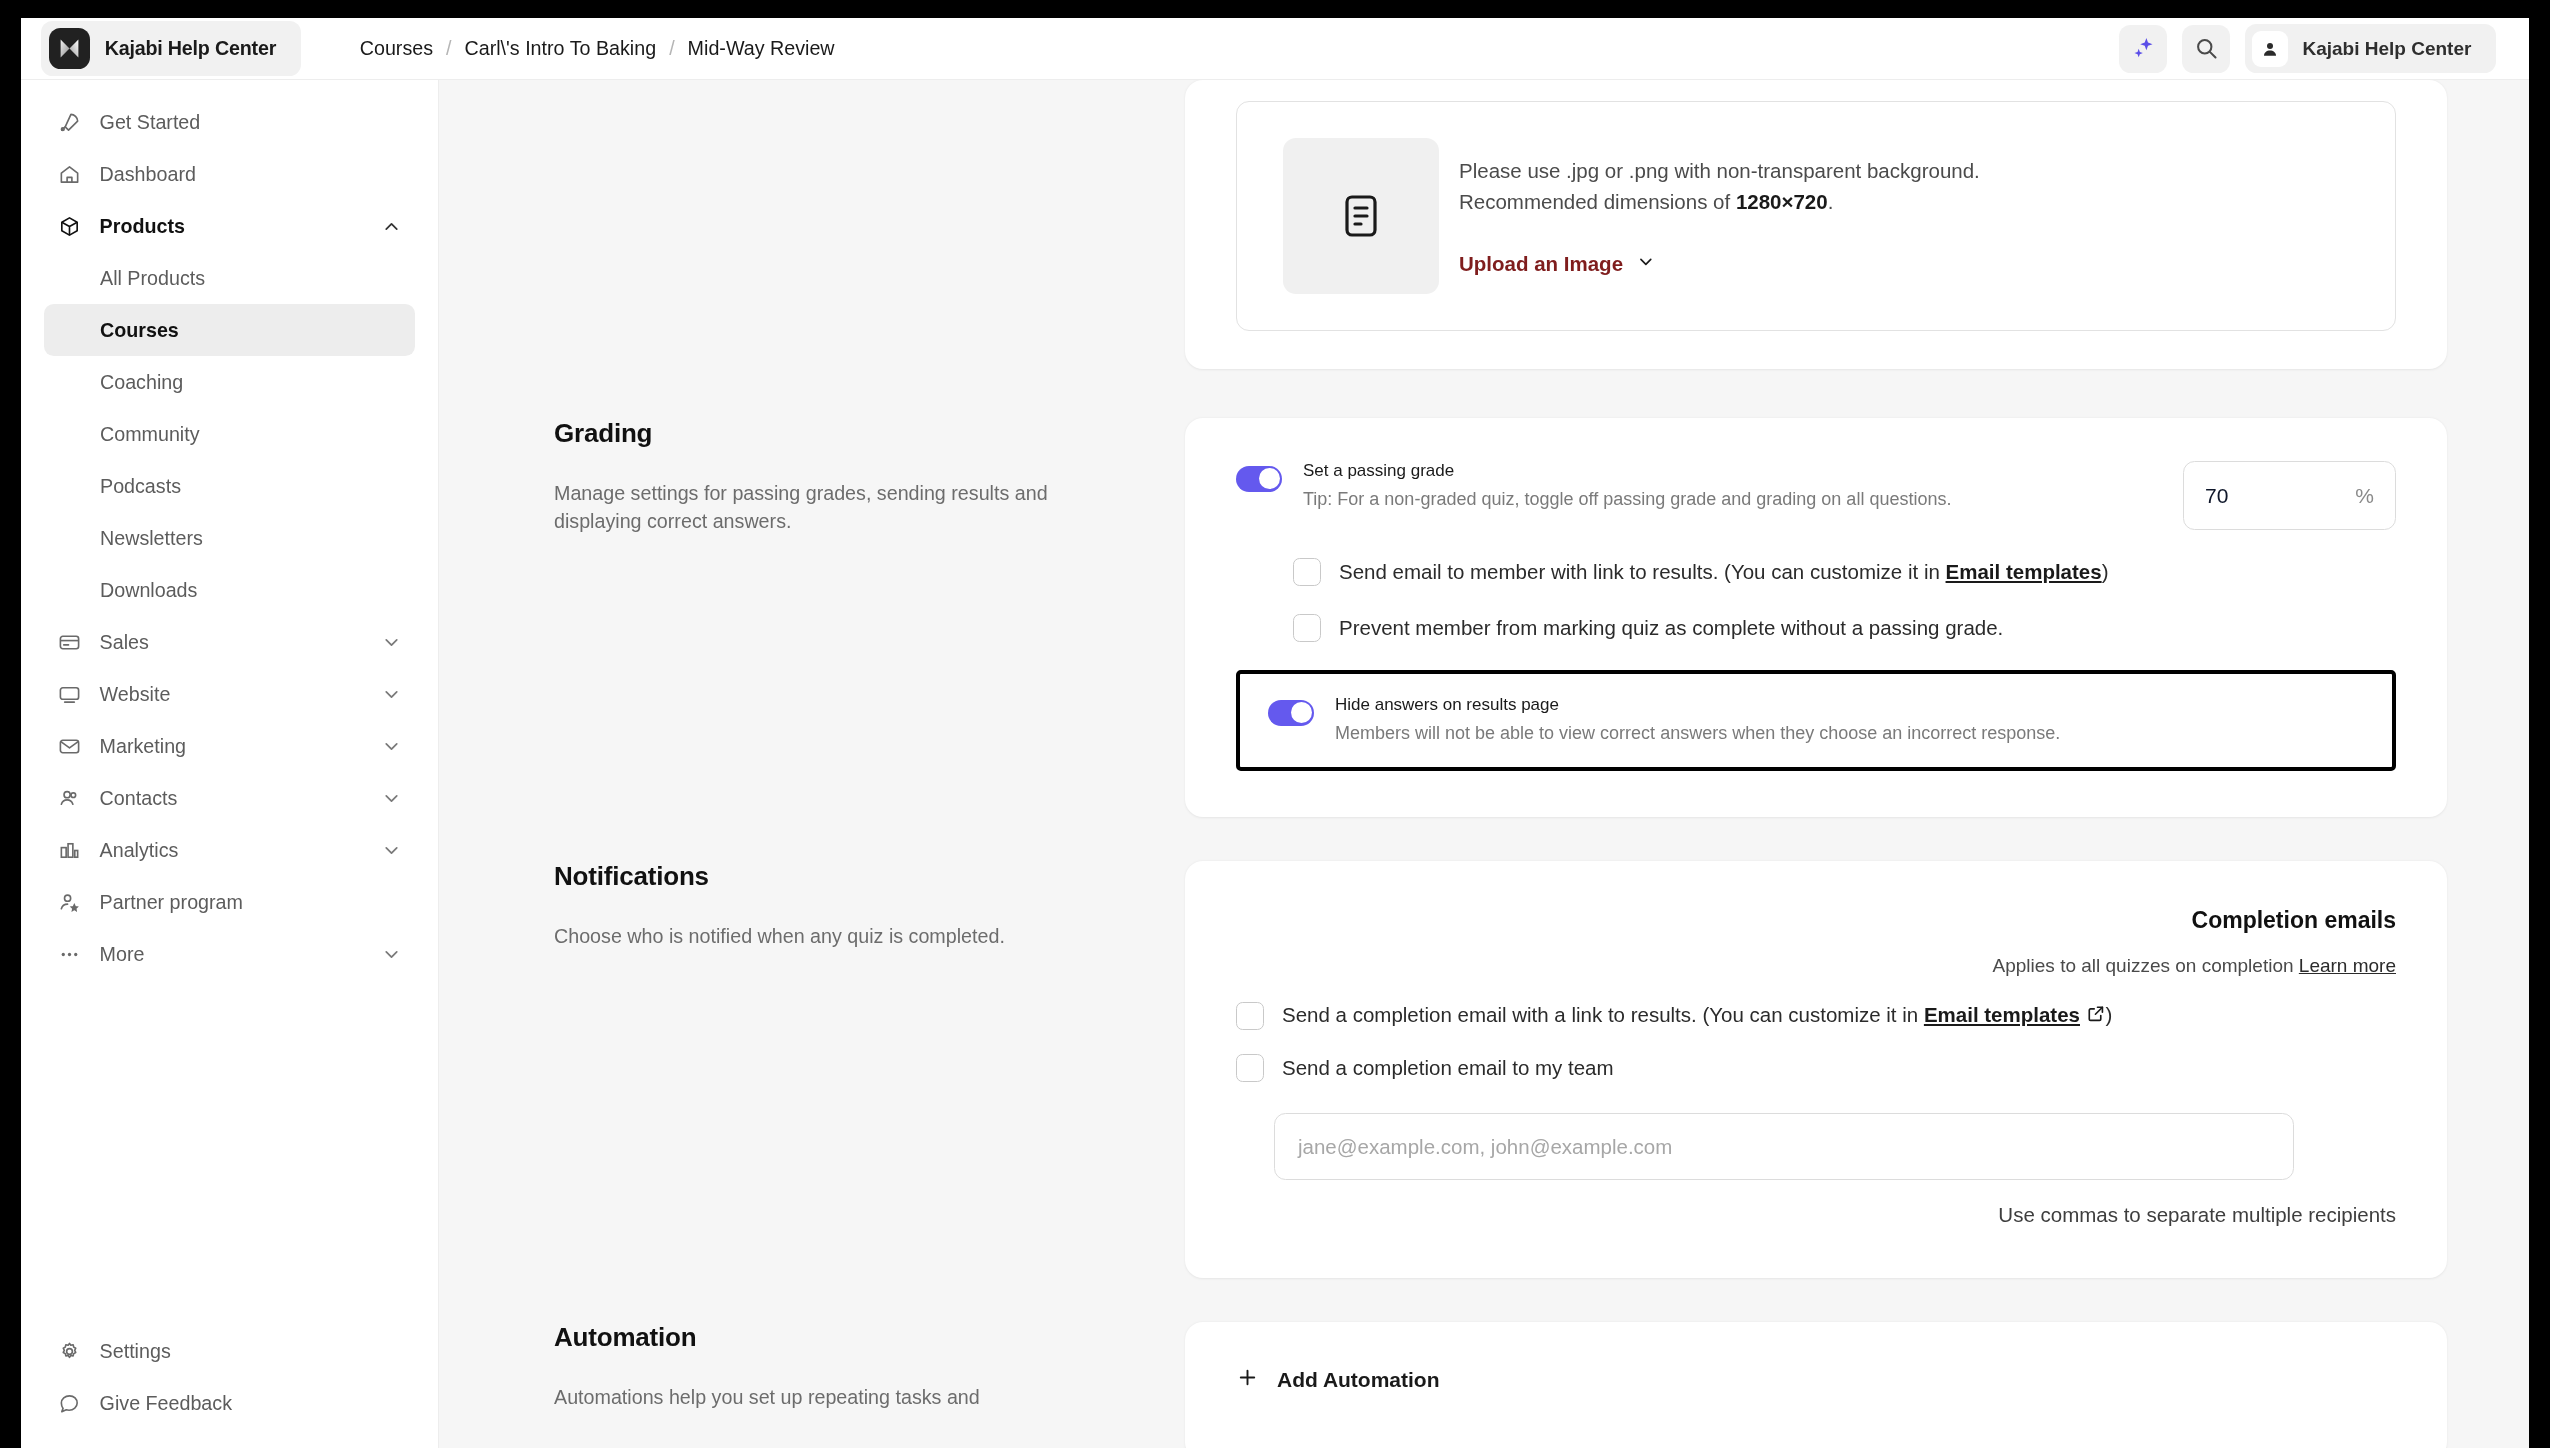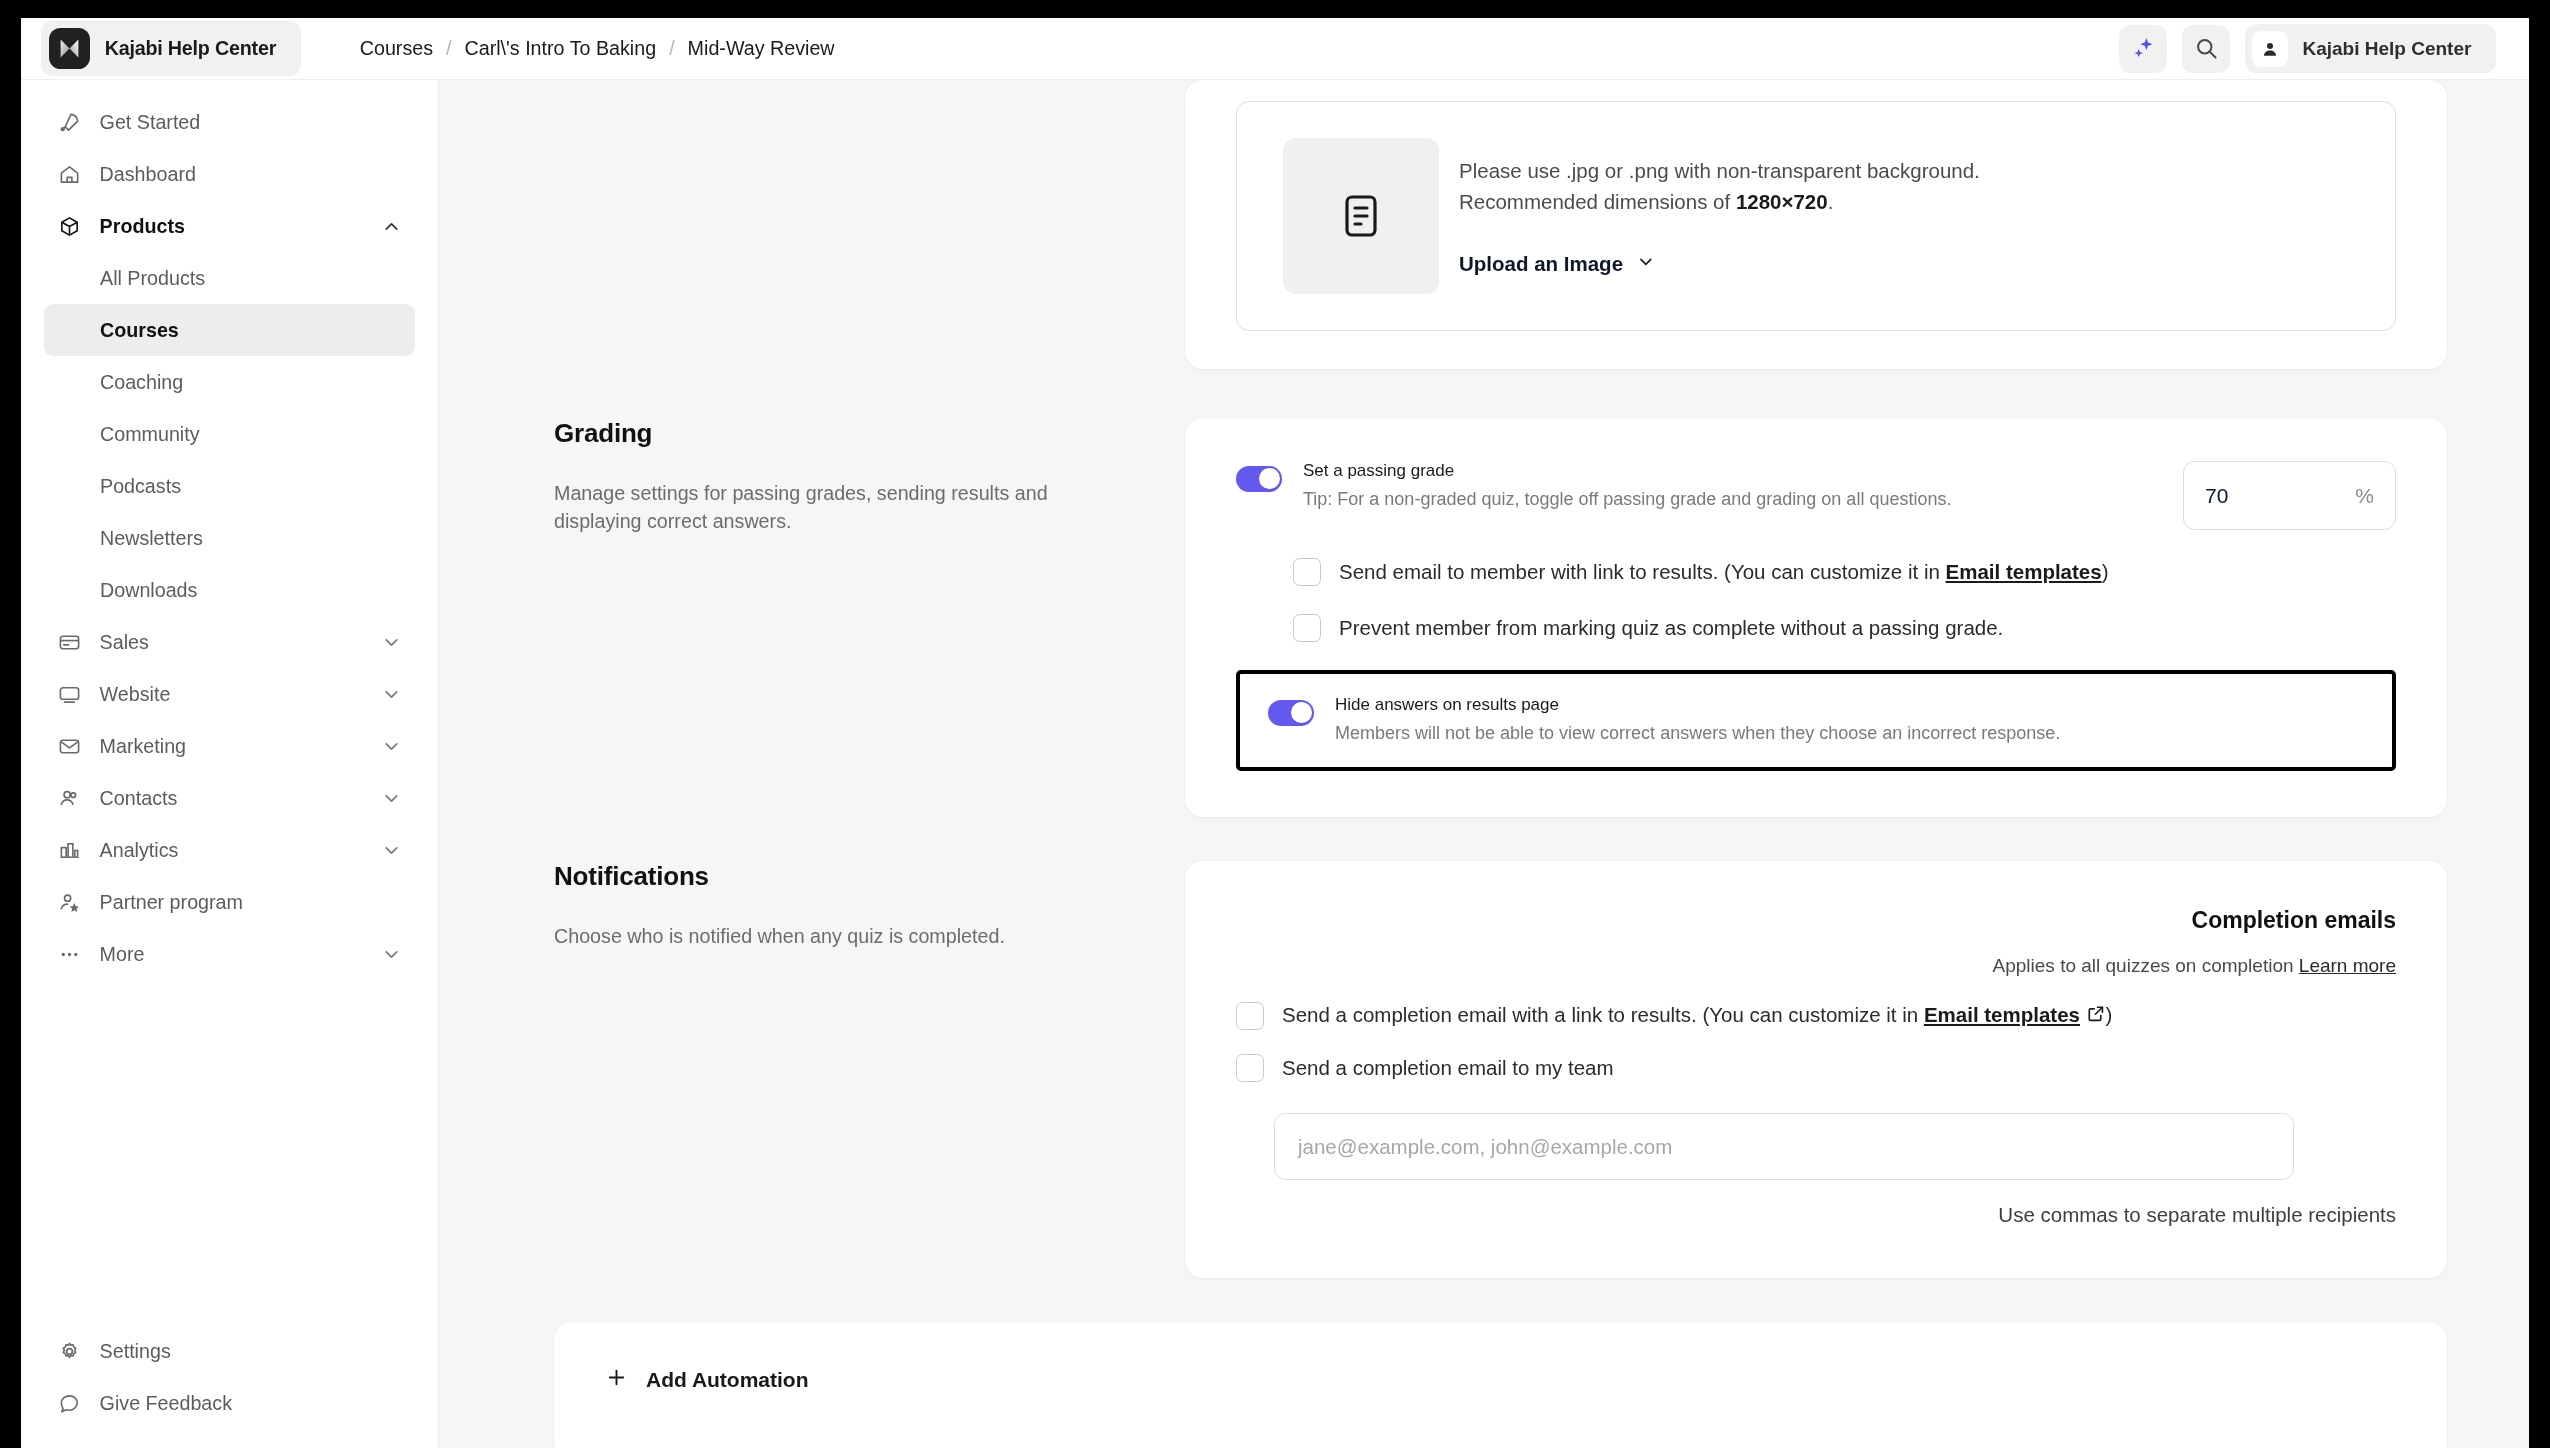--- a/index.html
+++ b/index.html
@@ -143,21 +143,21 @@
     background: #F0F0F0; border-radius: 13px;
     display: flex; align-items: center; justify-content: center;
     flex: 0 0 156px;
   }
   .upload-text { padding-top: 18px; }
   .upload-line { font-size: 20.5px; color: #4B4B4B; line-height: 1.5; }
   .upload-line b { color: #1A1A1A; font-weight: 700; }
   .upload-link {
     margin-top: 34px;
     display: flex; align-items: center; gap: 13px;
-    font-size: 20.5px; font-weight: 700; color: #0f172a;
+    font-size: 20.5px; font-weight: 700; color: #7f1d1d;
   }
 
   
   .card-grading { padding: 43px 51px 46px 51px; }
   .row-toggle { display: flex; align-items: flex-start; gap: 0; }
   .toggle {
     width: 46px; height: 26px; border-radius: 13px;
     background: #6459EE; position: relative; flex: 0 0 46px;
     margin-top: 4.9px;
   }
@@ -568,20 +568,24 @@
             </div>
 
             <div class="email-input" title="jane@example.com, john@example.com">jane@example.com, john@example.com</div>
             <div class="hint">Use commas to separate multiple recipients</div>
           </div>
         </div>
 
         <div class="gap-44"></div>
 
         <div class="section">
+          <div class="section-left">
+            <div class="section-title">Automation</div>
+            <div class="section-desc">Automations help you set up repeating tasks and</div>
+          </div>
           <div class="card card-auto">
             <div class="add-auto">
               <span>
                 <svg width="23" height="23" viewBox="0 0 24 24" fill="none" stroke="#1A1A1A" stroke-width="2" stroke-linecap="round">
                     <line x1="12" y1="5" x2="12" y2="19"></line>
                     <line x1="5" y1="12" x2="19" y2="12"></line>
                   </svg>
               </span>
               <span>Add Automation</span>
             </div>

